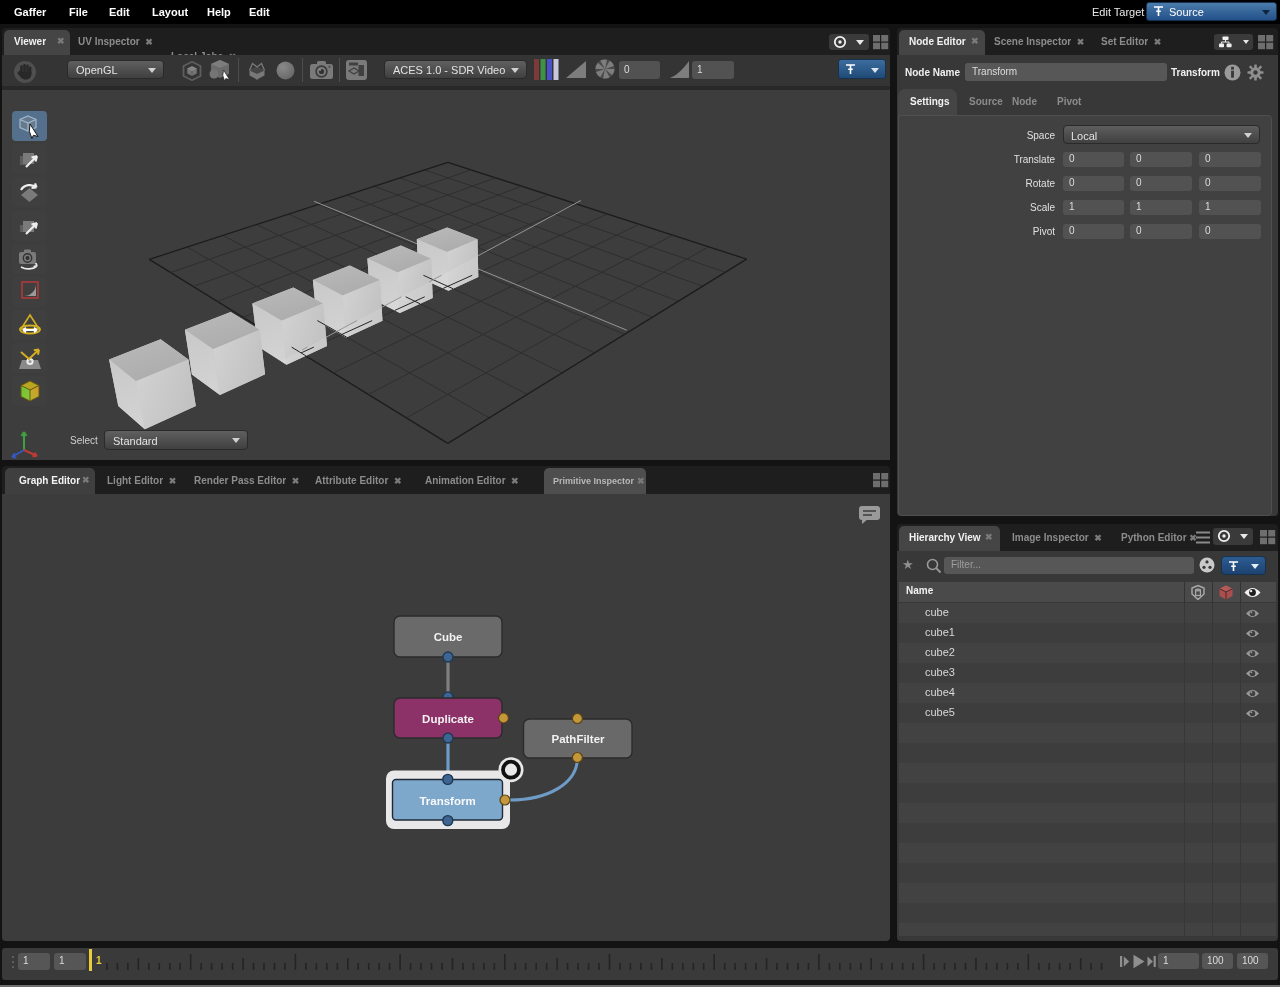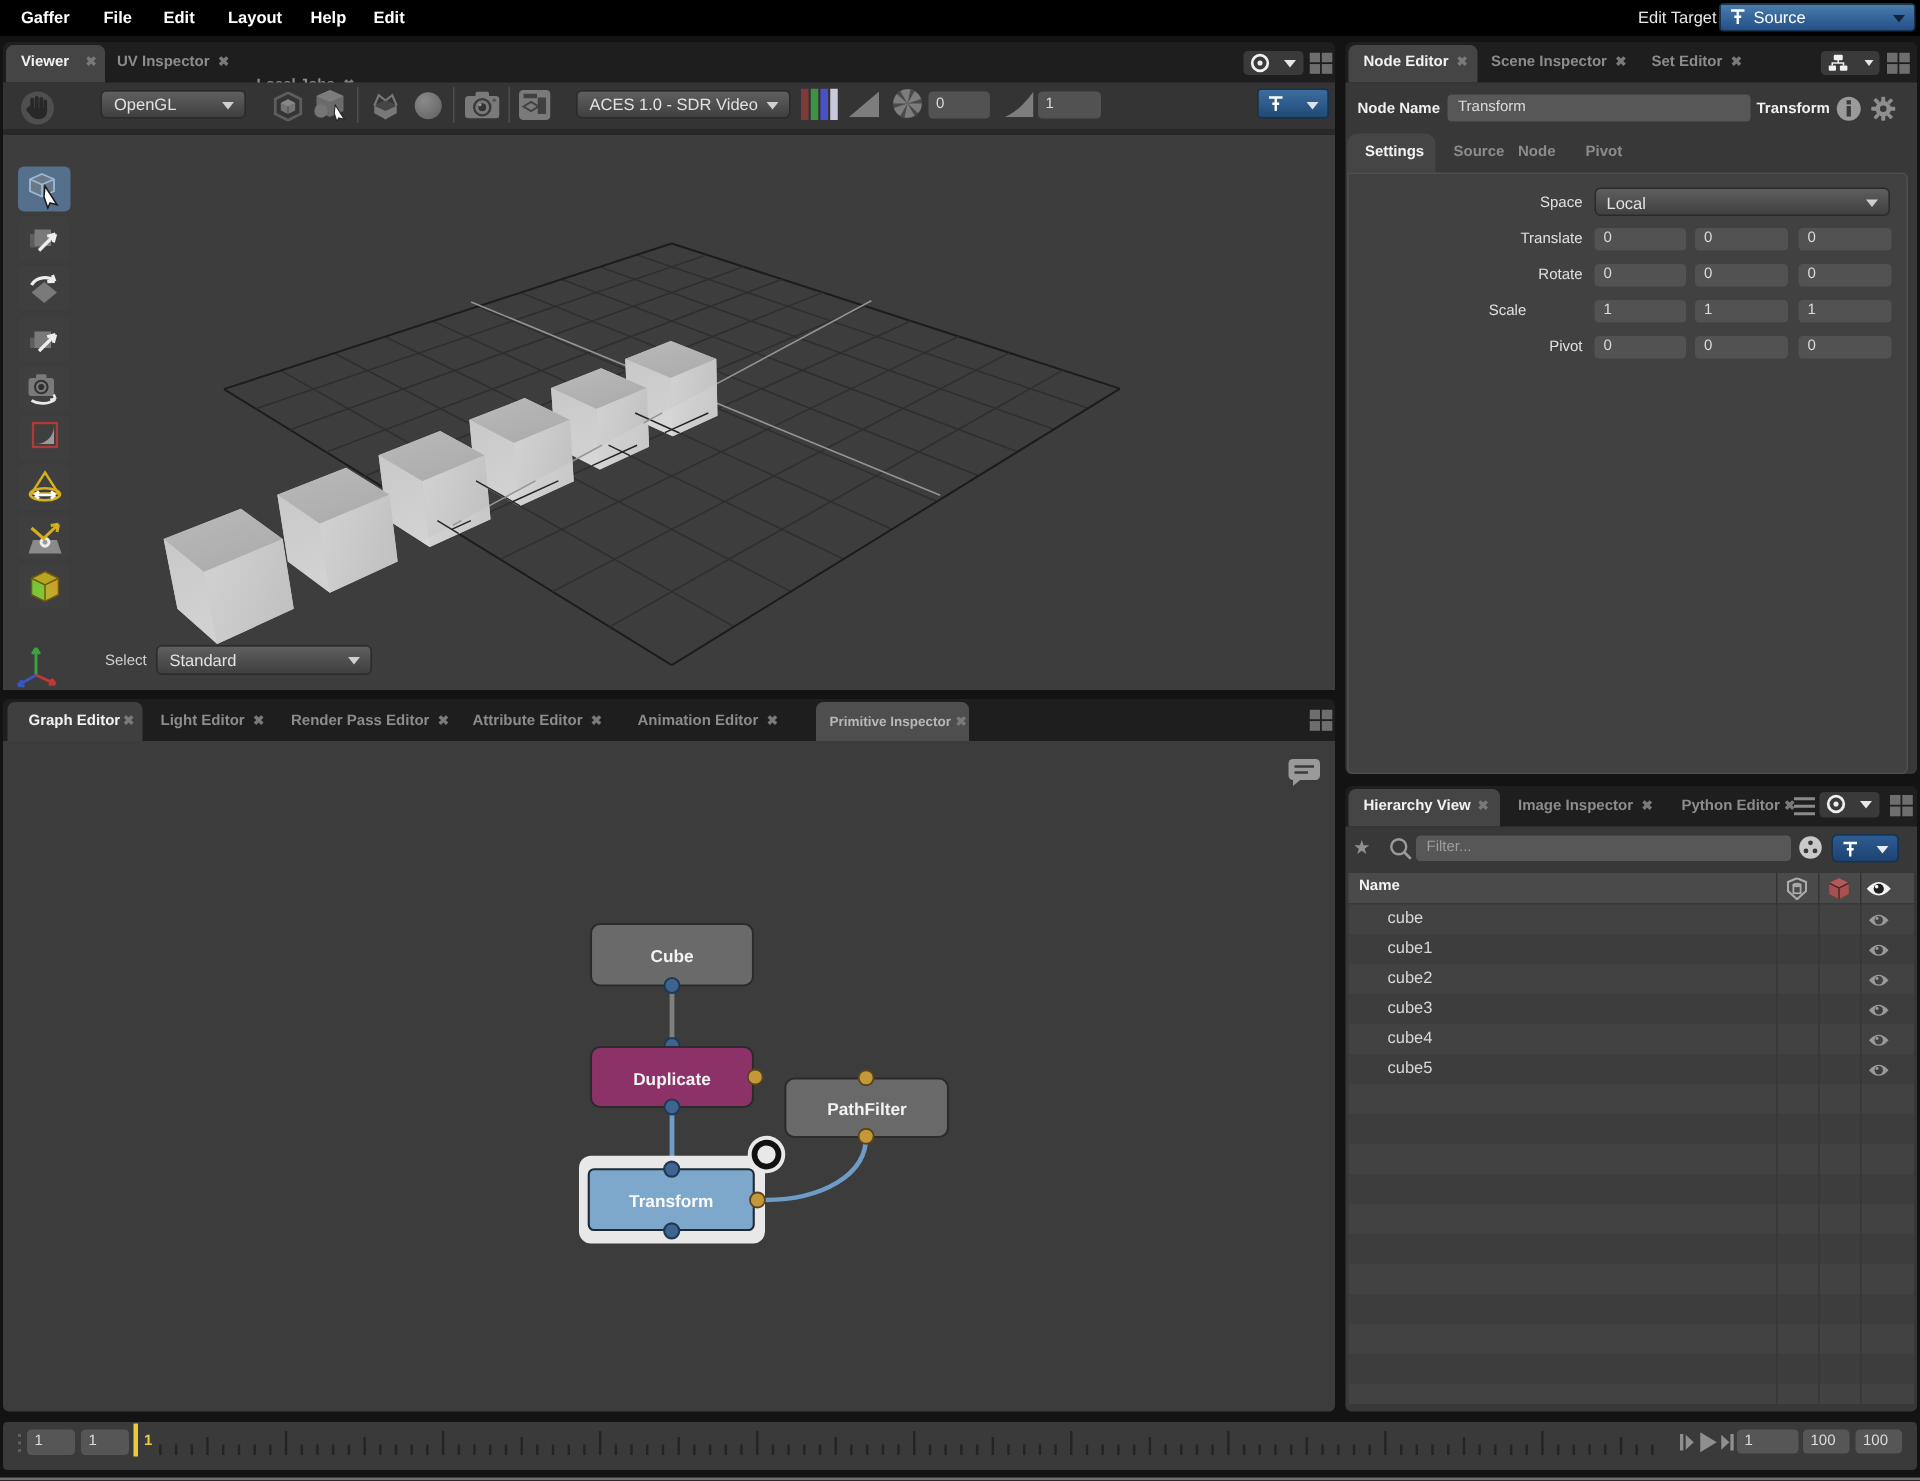--- a/index.html
+++ b/index.html
@@ -482,21 +482,21 @@
     <span class="lbl" style="left:58px;top:123px;width:100px;text-align:right;">Rotate</span>
     <div class="field" style="left:166px;top:121px;width:61px;height:15px;">
           <span style="position:absolute;left:6px;top:1px;">0</span>
         </div>
     <div class="field" style="left:233px;top:121px;width:62px;height:15px;">
           <span style="position:absolute;left:6px;top:1px;">0</span>
         </div>
     <div class="field" style="left:302px;top:121px;width:62px;height:15px;">
           <span style="position:absolute;left:6px;top:1px;">0</span>
         </div>
-    <span class="lbl" style="left:58px;top:147px;width:100px;text-align:center;">Scale</span>
+    <span class="lbl" style="left:58px;top:147px;width:100px;text-align:right;">Scale</span>
     <div class="field" style="left:166px;top:145px;width:61px;height:15px;">
           <span style="position:absolute;left:6px;top:1px;">1</span>
         </div>
     <div class="field" style="left:233px;top:145px;width:62px;height:15px;">
           <span style="position:absolute;left:6px;top:1px;">1</span>
         </div>
     <div class="field" style="left:302px;top:145px;width:62px;height:15px;">
           <span style="position:absolute;left:6px;top:1px;">1</span>
         </div>
     <span class="lbl" style="left:58px;top:171px;width:100px;text-align:right;">Pivot</span>

